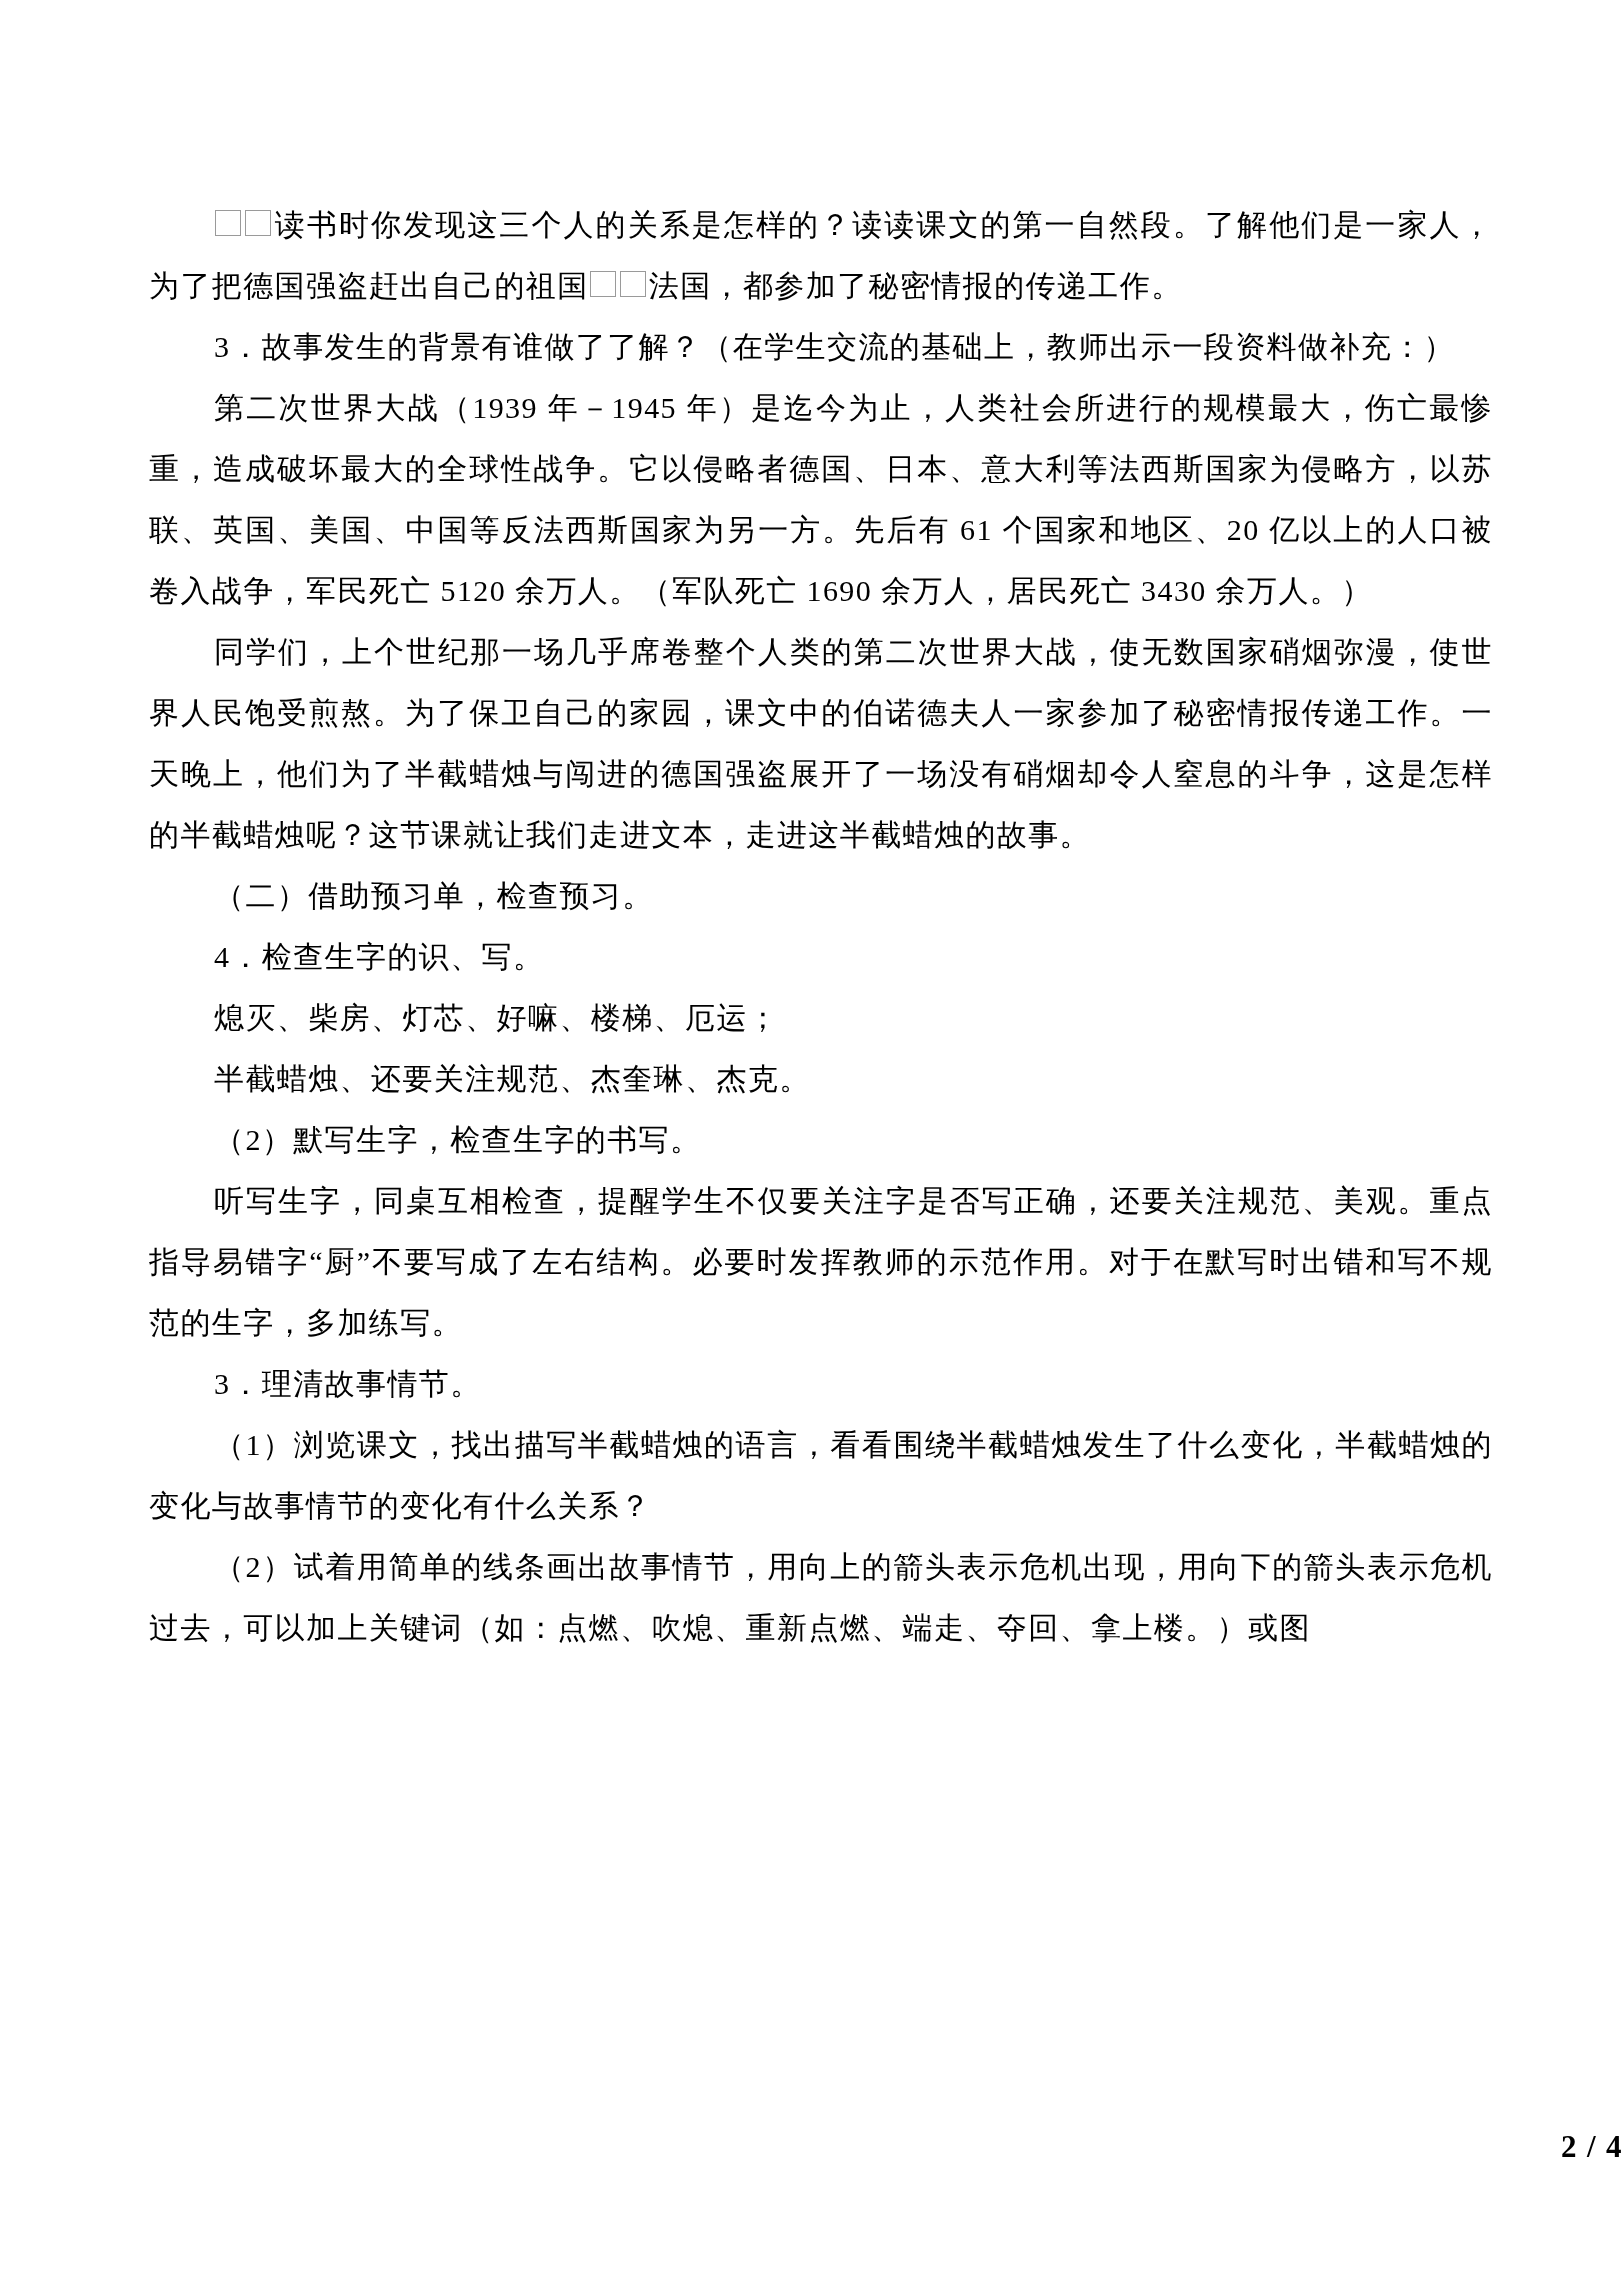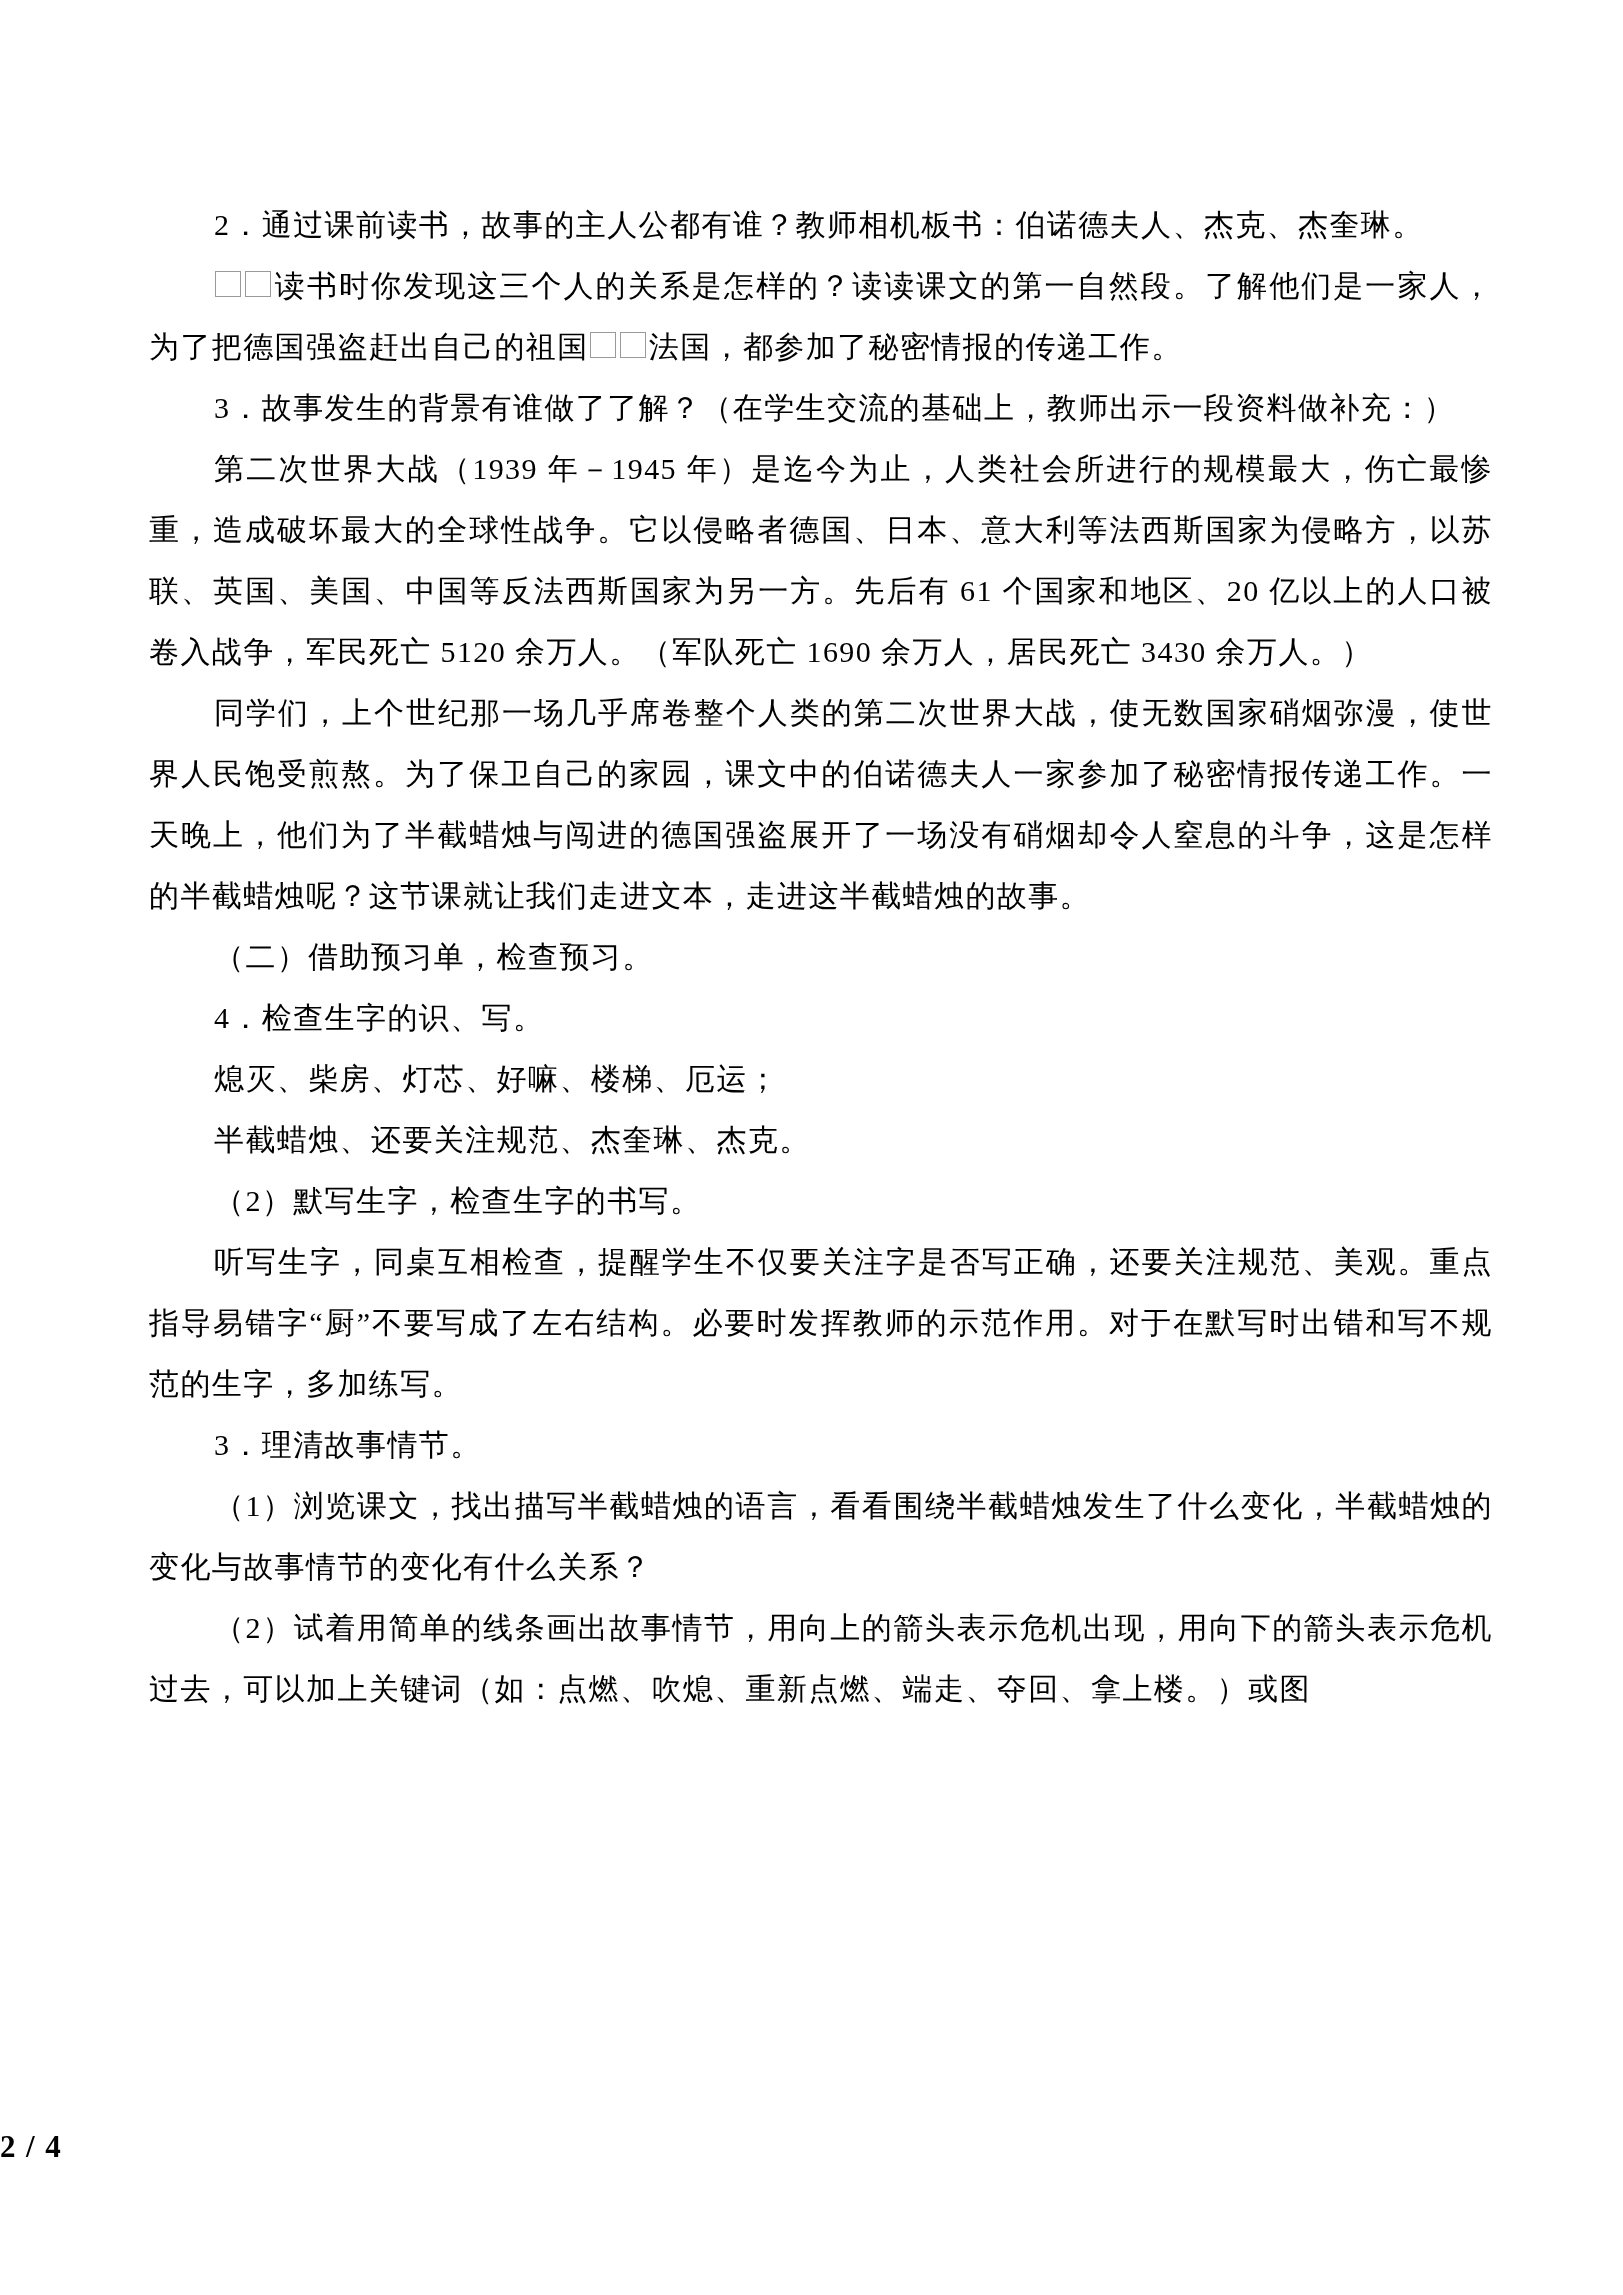--- a/index.html
+++ b/index.html
@@ -41,34 +41,33 @@
     height: 26px;
     border: 1.4px solid #9a9a9a;
     margin: 0 2.7px 0 1.4px;
     vertical-align: -1.4px;
   }
   .page-footer {
     position: absolute;
     left: 0;
     right: 0;
     top: 2116px;
-    text-align: left;
+    text-align: right;
     font-size: 31px;
     line-height: 61px;
     font-weight: bold;
     letter-spacing: 1.4px;
     color: #000000;
   }
 </style>
 </head>
 <body>
 
 <div class="page">
   <div class="doc-body">
-    <p>2．通过课前读书，故事的主人公都有谁？教师相机板书：伯诺德夫人、杰克、杰奎琳。</p>
     <p><span class="tofu"></span><span class="tofu"></span>读书时你发现这三个人的关系是怎样的？读读课文的第一自然段。了解他们是一家人，为了把德国强盗赶出自己的祖国<span class="tofu"></span><span class="tofu"></span>法国，都参加了秘密情报的传递工作。</p>
     <p>3．故事发生的背景有谁做了了解？（在学生交流的基础上，教师出示一段资料做补充：）</p>
     <p>第二次世界大战（1939 年－1945 年）是迄今为止，人类社会所进行的规模最大，伤亡最惨重，造成破坏最大的全球性战争。它以侵略者德国、日本、意大利等法西斯国家为侵略方，以苏联、英国、美国、中国等反法西斯国家为另一方。先后有 61 个国家和地区、20 亿以上的人口被卷入战争，军民死亡 5120 余万人。（军队死亡 1690 余万人，居民死亡 3430 余万人。）</p>
     <p>同学们，上个世纪那一场几乎席卷整个人类的第二次世界大战，使无数国家硝烟弥漫，使世界人民饱受煎熬。为了保卫自己的家园，课文中的伯诺德夫人一家参加了秘密情报传递工作。一天晚上，他们为了半截蜡烛与闯进的德国强盗展开了一场没有硝烟却令人窒息的斗争，这是怎样的半截蜡烛呢？这节课就让我们走进文本，走进这半截蜡烛的故事。</p>
     <p>（二）借助预习单，检查预习。</p>
     <p>4．检查生字的识、写。</p>
     <p>熄灭、柴房、灯芯、好嘛、楼梯、厄运；</p>
     <p>半截蜡烛、还要关注规范、杰奎琳、杰克。</p>
     <p>（2）默写生字，检查生字的书写。</p>
     <p>听写生字，同桌互相检查，提醒学生不仅要关注字是否写正确，还要关注规范、美观。重点指导易错字“厨”不要写成了左右结构。必要时发挥教师的示范作用。对于在默写时出错和写不规范的生字，多加练写。</p>

